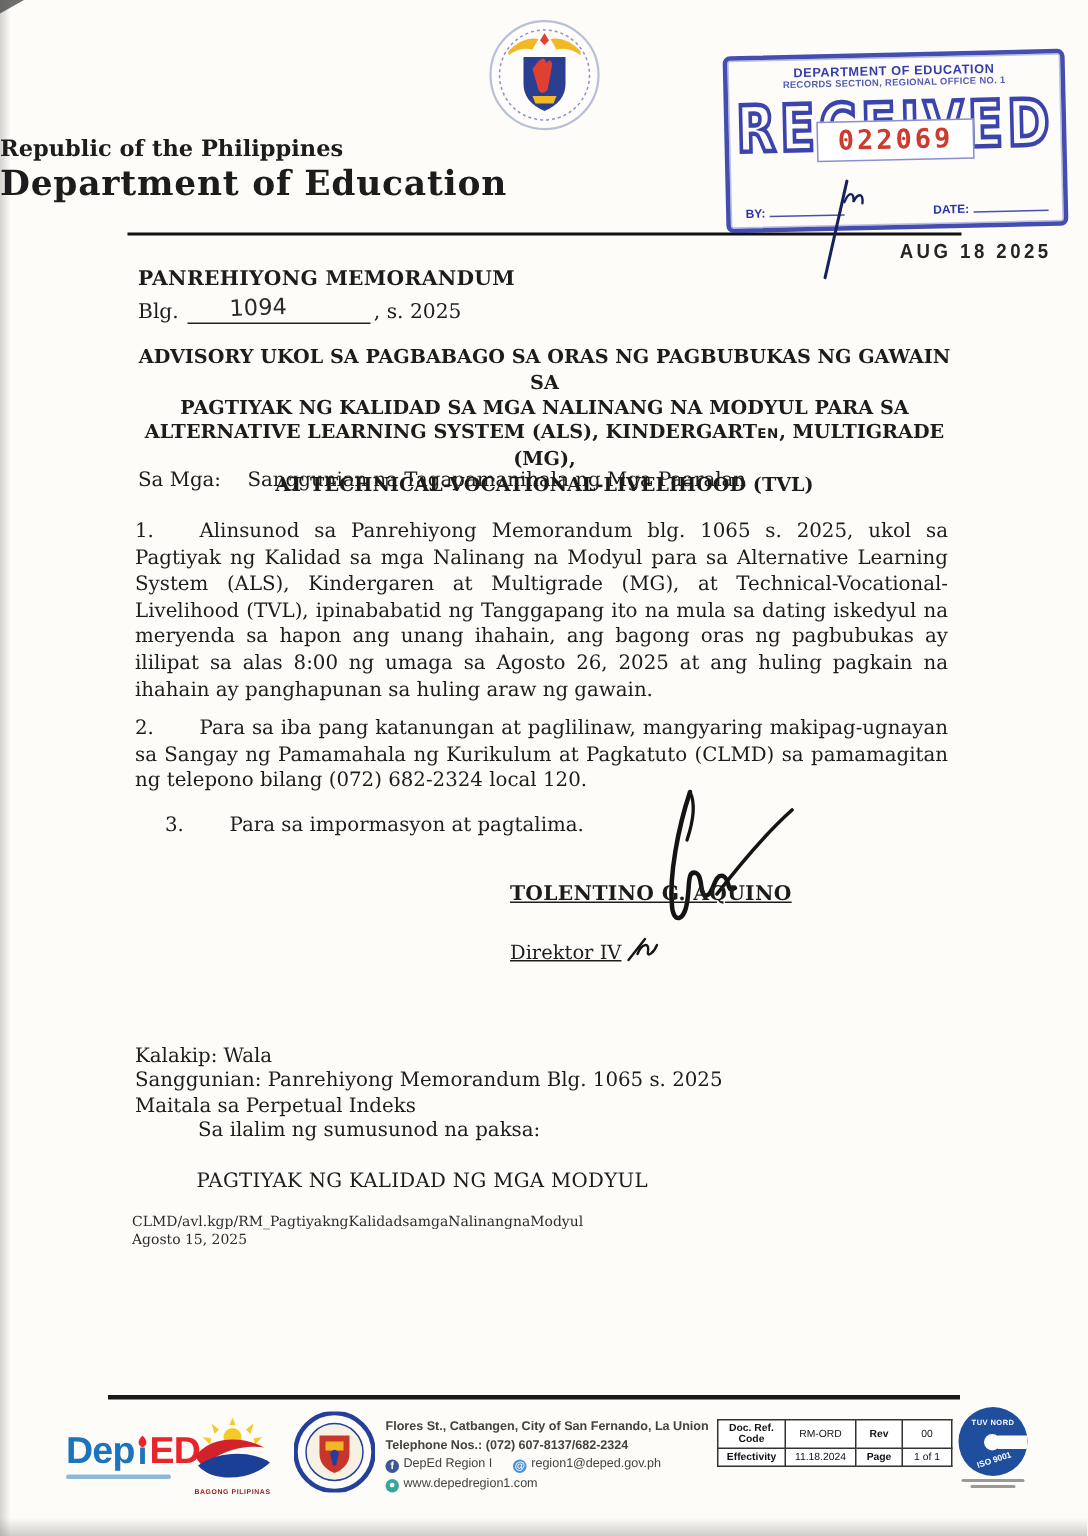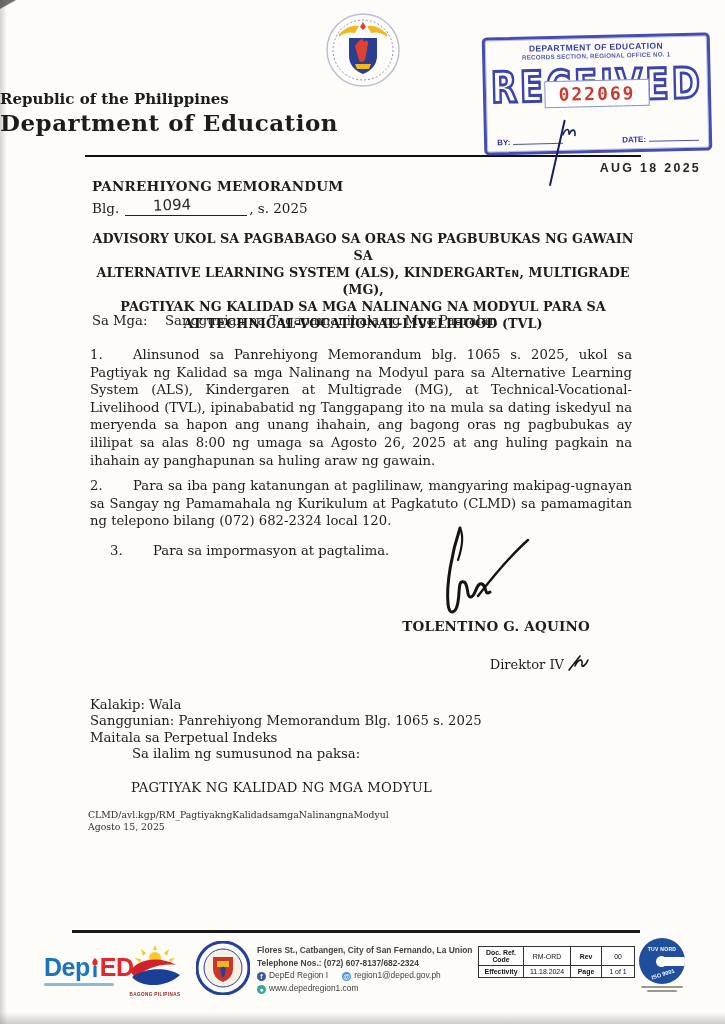--- a/index.html
+++ b/index.html
@@ -81,21 +81,21 @@
   
   .bodytext{position:absolute;left:90px;width:542px;font-size:13.2px;
     line-height:17.6px;text-align:justify;margin:0;}
   .p1{top:346px;}
   .p2{top:477px;}
   .p3{top:542px;margin-left:20px;}
   .pnum{display:inline-block;width:43px;}
 
   
   .sig-svg{position:absolute;left:412px;top:526px;overflow:visible;}
-  .signee{position:absolute;left:340px;top:618px;width:250px;text-align:right;}
+  .signee{position:absolute;left:340px;top:588px;width:250px;text-align:left;text-decoration:underline;}
   .sig-name{font-weight:bold;font-size:13.5px;letter-spacing:.2px;}
   .sig-title{font-size:13px;margin-top:20px;}
   .sig-mark{vertical-align:-3px;margin-left:2px;}
 
   
   .refs{position:absolute;left:90px;top:697px;font-size:13.2px;line-height:16.4px;}
   .refs .indent{padding-left:42px;}
   .paksa{position:absolute;left:131px;top:780px;font-size:13.2px;letter-spacing:.2px;}
   .fileref{position:absolute;left:88px;top:809px;font-size:9.3px;line-height:11.5px;color:#2c2c2c;}
 
@@ -183,22 +183,22 @@
 
   <div class="memo">
     <div class="memo-title">PANREHIYONG MEMORANDUM</div>
     <div class="memo-blg">
       <span>Blg.</span><span class="blg-line"><span class="blg-hand">1094</span></span><span>, s. 2025</span>
     </div>
   </div>
 
   <div class="title-block">
     <div>ADVISORY UKOL SA PAGBABAGO SA ORAS NG PAGBUBUKAS NG GAWAIN SA</div>
+    <div>PAGTIYAK NG KALIDAD SA MGA NALINANG NA MODYUL PARA SA</div>
     <div><span>ALTERNATIVE LEARNING SYSTEM (ALS), KINDERGART</span><span class="title-correction">EN</span><span>, MULTIGRADE (MG),</span></div>
-    <div>PAGTIYAK NG KALIDAD SA MGA NALINANG NA MODYUL PARA SA</div>
     <div>AT TECHNICAL-VOCATIONAL-LIVELIHOOD (TVL)</div>
   </div>
 
   <div class="addressee">
     <span class="addr-label">Sa Mga:</span><span>Sanggunian na Tagapamanihala ng Mga Paaralan</span>
   </div>
 
   <p class="bodytext p1"><span class="pnum">1.</span><span>Alinsunod sa Panrehiyong Memorandum blg. 1065 s. 2025, ukol sa Pagtiyak ng Kalidad sa mga Nalinang na Modyul para sa Alternative Learning System (ALS), Kindergaren at Multigrade (MG), at Technical-Vocational-Livelihood (TVL), ipinababatid ng Tanggapang ito na mula sa dating iskedyul na meryenda sa hapon ang unang ihahain, ang bagong oras ng pagbubukas ay ililipat sa alas 8:00 ng umaga sa Agosto 26, 2025 at ang huling pagkain na ihahain ay panghapunan sa huling araw ng gawain.</span></p>
   <p class="bodytext p2"><span class="pnum">2.</span><span>Para sa iba pang katanungan at paglilinaw, mangyaring makipag-ugnayan sa Sangay ng Pamamahala ng Kurikulum at Pagkatuto (CLMD) sa pamamagitan ng telepono bilang (072) 682-2324 local 120.</span></p>
   <p class="bodytext p3"><span class="pnum">3.</span><span>Para sa impormasyon at pagtalima.</span></p>

